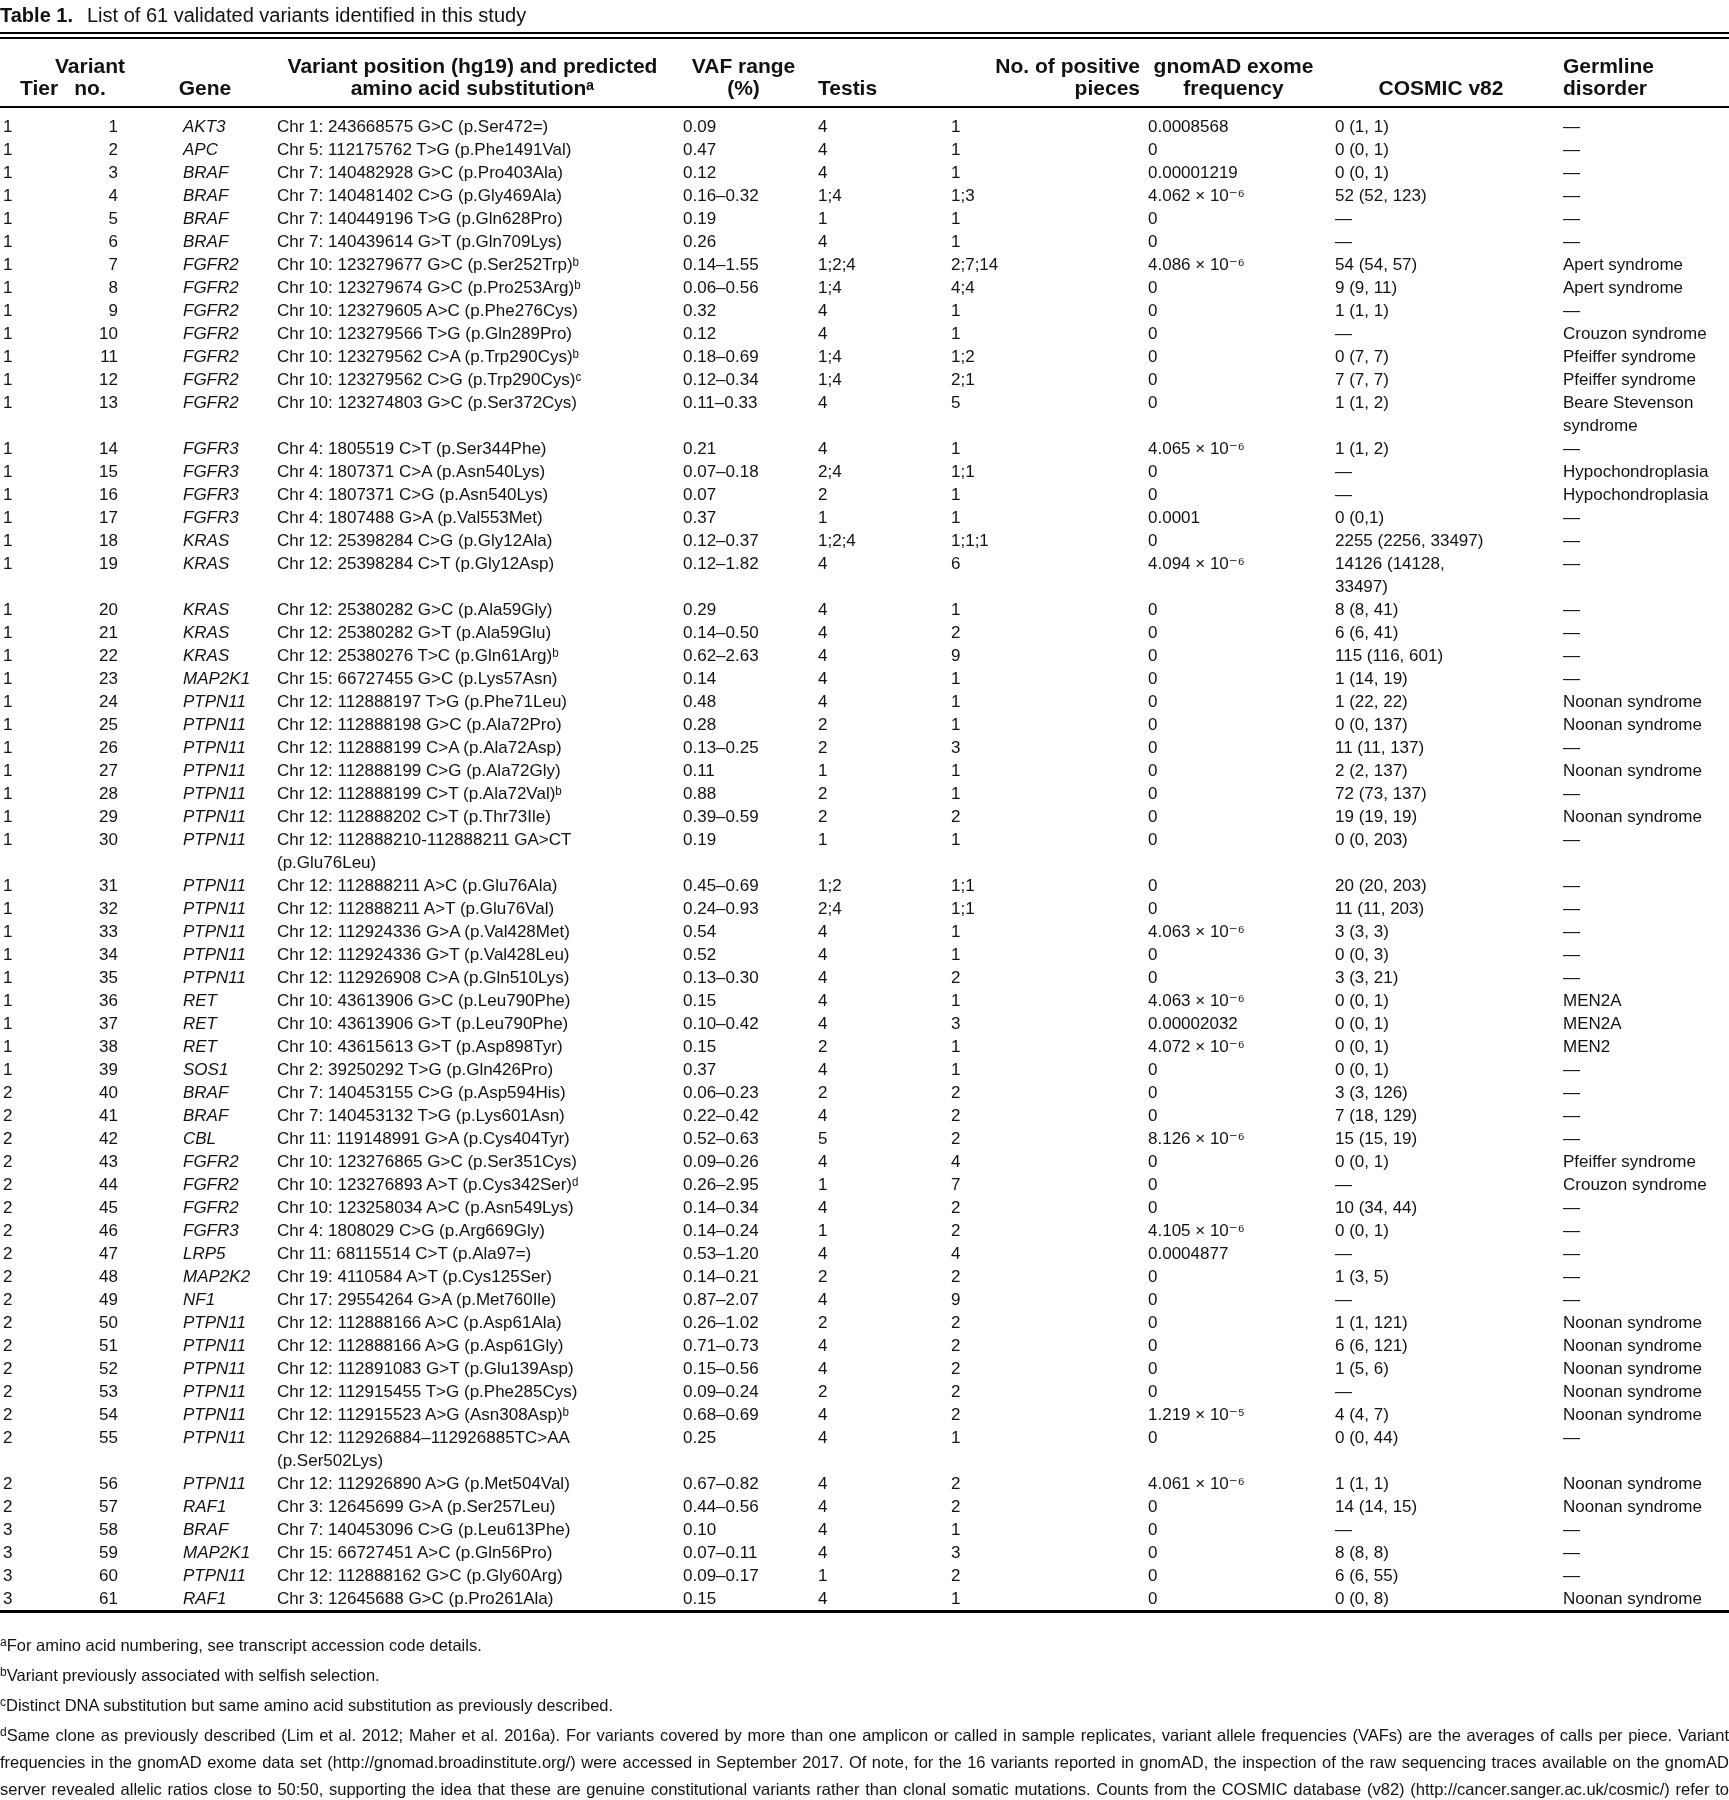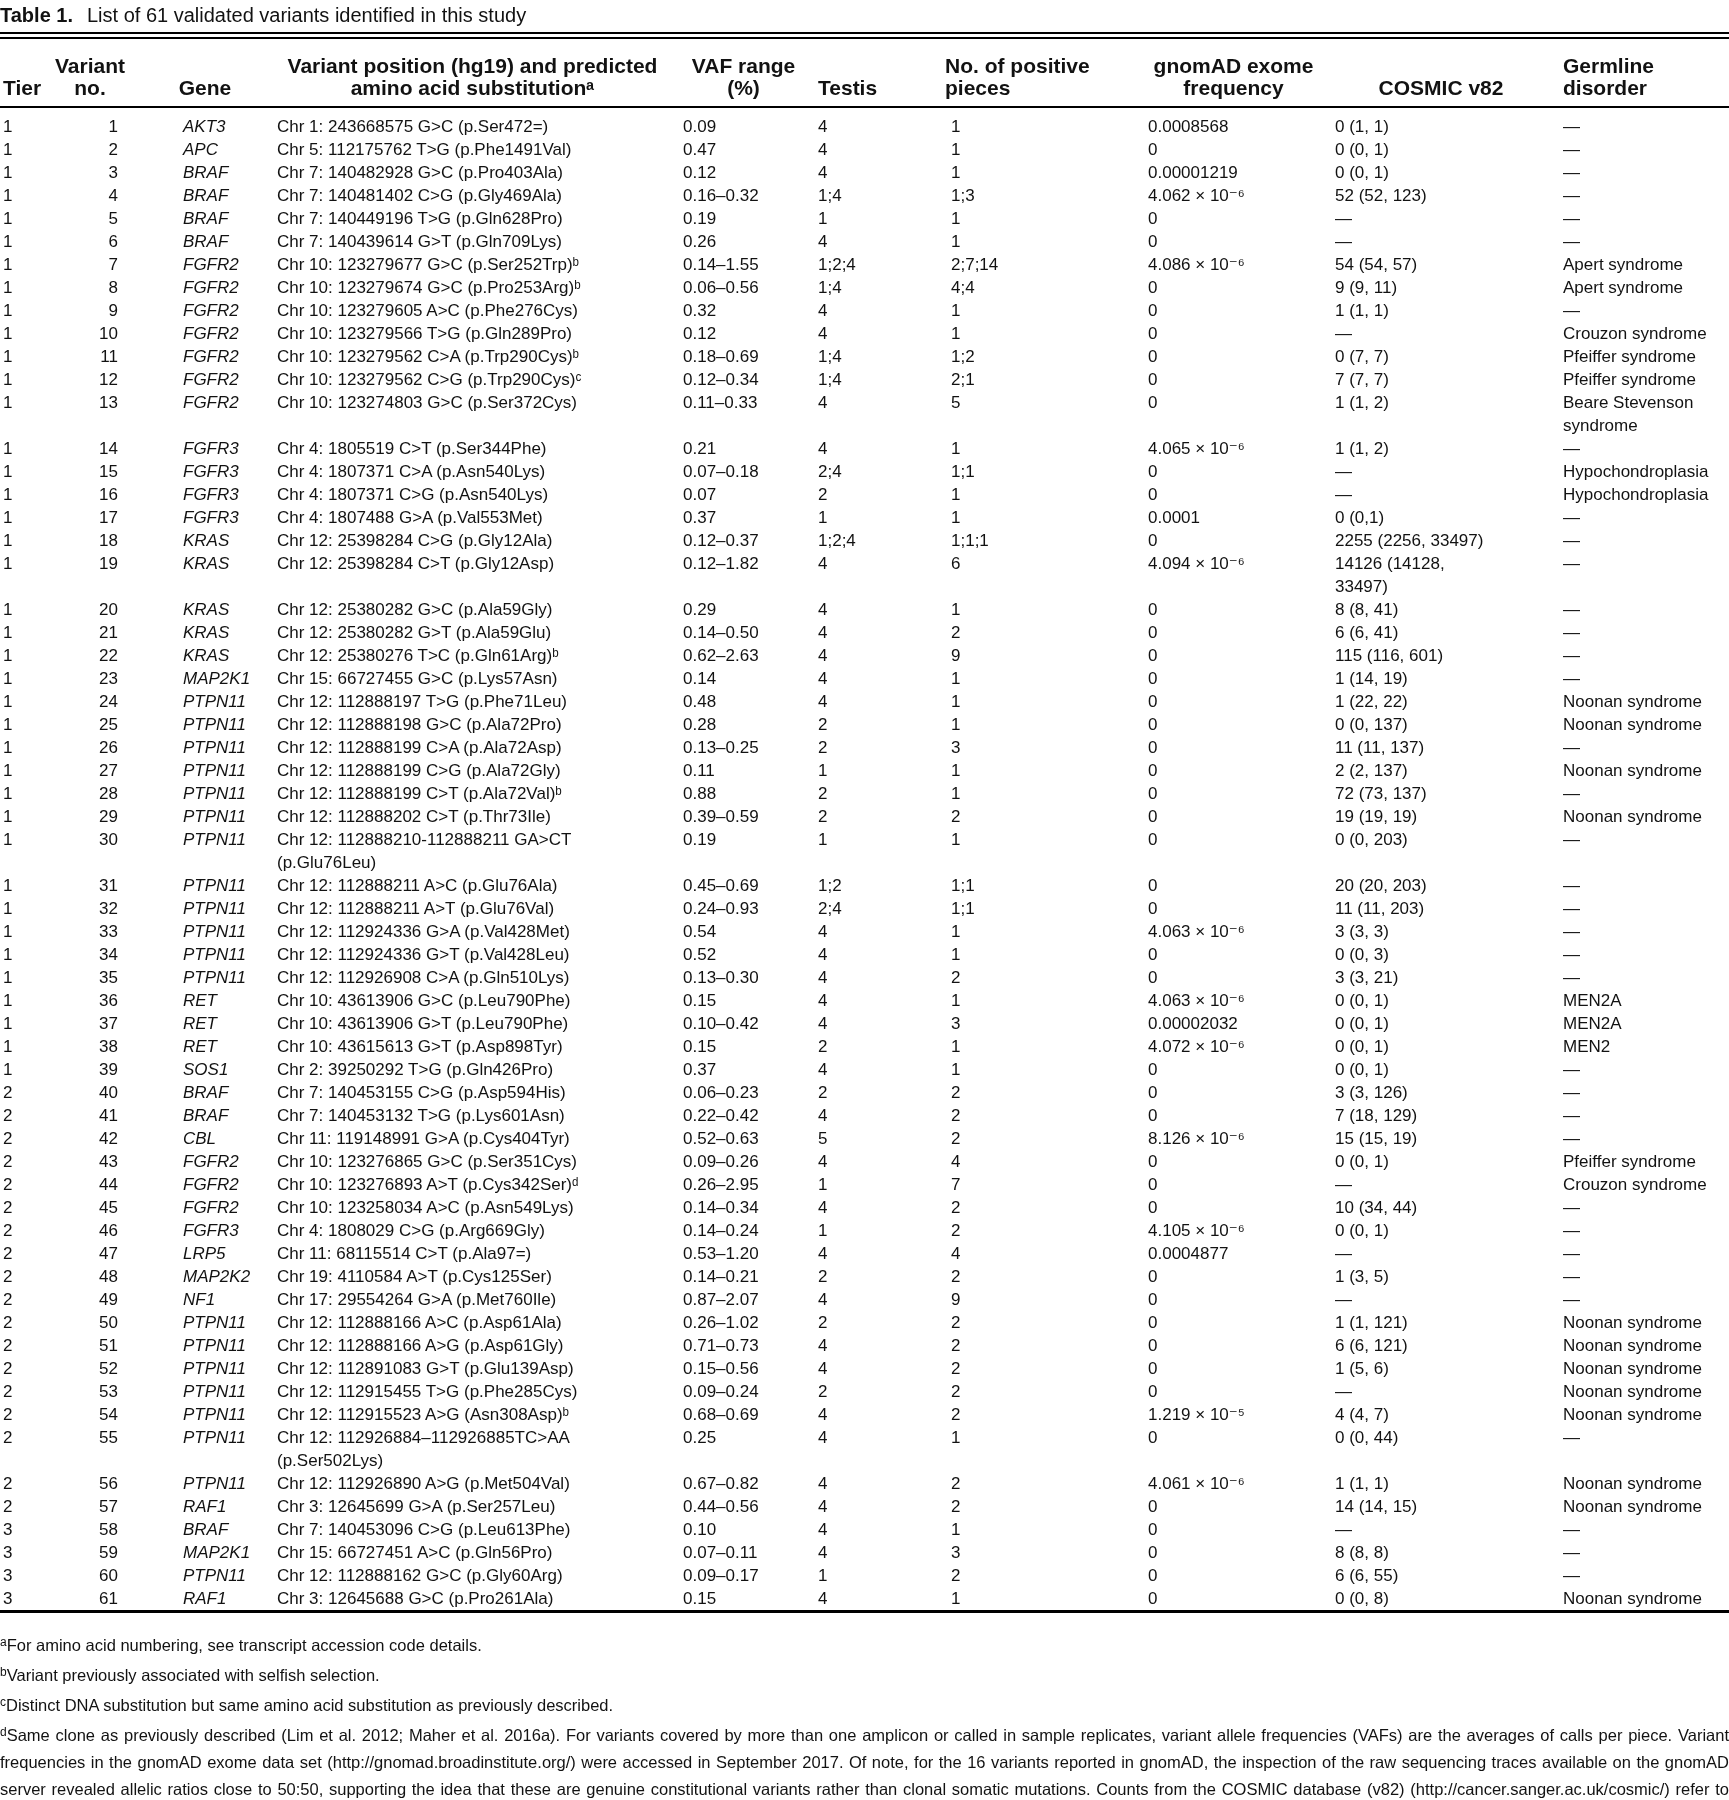--- a/index.html
+++ b/index.html
@@ -34,27 +34,27 @@
   col.w-cosmic   { width: 228px; }
   col.w-germline { width: 174px; }
 
   thead th {
     font-size: 21px; font-weight: bold; line-height: 22px;
     vertical-align: bottom; text-align: left;
     padding: 16px 0 7px 0;
     border-bottom: 2.5px solid #000;
     white-space: pre-line;
   }
-  th.c-tier     { padding-left: 3px; }
+  th.c-tier     { padding-left: 20px; }
   th.c-no       { text-align: center; }
   th.c-gene     { text-align: center; }
   th.c-position { text-align: center; }
   th.c-vaf      { text-align: center; }
   th.c-testis   { padding-left: 6px; }
-  th.c-pieces   { text-align: left; }
+  th.c-pieces   { text-align: right; }
   th.c-gnomad   { text-align: center; }
   th.c-cosmic   { text-align: center; }
   th.c-germline { padding-left: 8px; }
 
   tbody td {
     font-size: 17px; line-height: 23px; vertical-align: top;
     padding: 0; white-space: pre-line;
   }
   tbody tr:first-child td { padding-top: 7px; }
   td.c-tier     { padding-left: 3px; }

